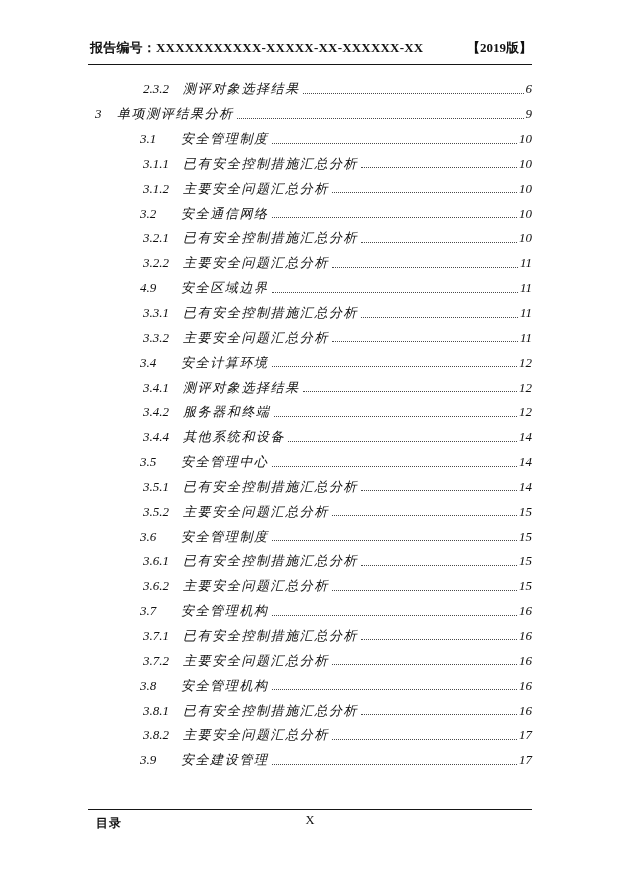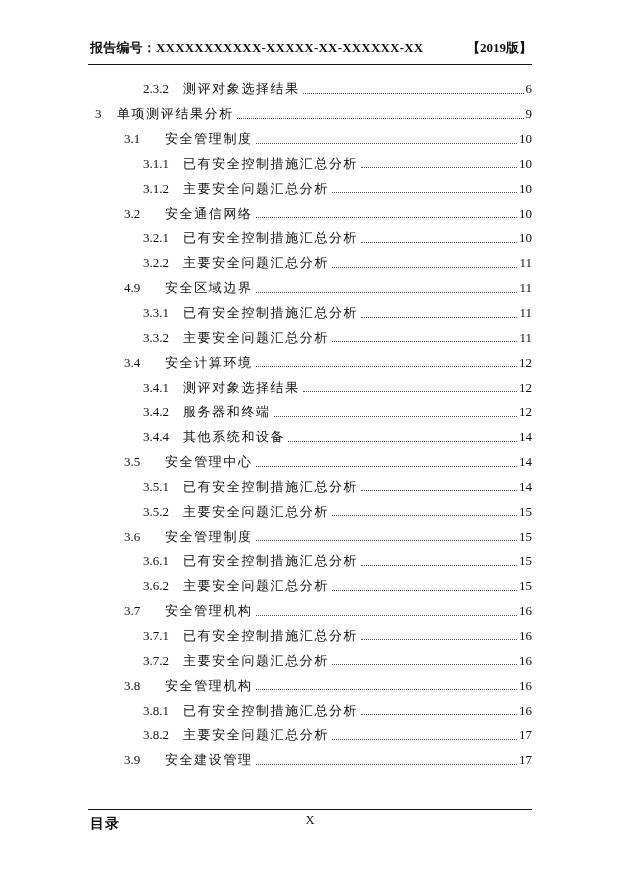--- a/index.html
+++ b/index.html
@@ -26,35 +26,35 @@
   .doc-header .report-left { letter-spacing: 0.2px; text-align: center; }
   .header-rule {
     position: absolute;
     top: 64px; left: 88px; width: 444px;
     border-top: 1.6px solid #161616;
   }
 
   
   .toc {
     position: absolute;
-    top: 77px; left: 88px; width: 444px;
+    top: 77px; left: 88px; width: 444px; font-style: italic;
   }
   .toc-row {
     display: flex;
     align-items: center;
     height: 24.85px;
     font-size: 13px;
     white-space: nowrap;
   }
   .toc-row .num {
     flex: 0 0 auto;
     font-family: "Liberation Serif", "DejaVu Serif", serif;
   }
   .toc-row.lvl1 .num { margin-left: 7px;  width: 22px; }
-  .toc-row.lvl2 .num { margin-left: 36px; width: 41px; }
+  .toc-row.lvl2 .num { margin-left: 52px; width: 41px; }
   .toc-row.lvl3 .num { margin-left: 55px; width: 40px; }
   .toc-row .title {
     flex: 0 0 auto;
     letter-spacing: 1.6px;
   }
   .toc-row .leader {
     flex: 1 1 auto;
     height: 0;
     border-bottom: 1.6px dotted #4a4a4a;
     margin: 0 2px 0 3px;
@@ -72,22 +72,22 @@
     top: 809px; left: 88px; width: 444px;
     border-top: 1.5px solid #161616;
   }
   .doc-footer {
     position: absolute;
     top: 812px; left: 88px; width: 444px;
     height: 20px;
   }
   .footer-section {
     position: absolute;
-    left: 2px; top: 3px;
-    font-size: 14px;
+    left: 8px; top: 3px;
+    font-size: 12px;
     font-weight: bold;
     letter-spacing: 1px;
   }
   .footer-page {
     position: absolute;
     left: 0; right: 0; top: 1px;
     text-align: center;
     font-size: 12.5px;
   }
 </style>

